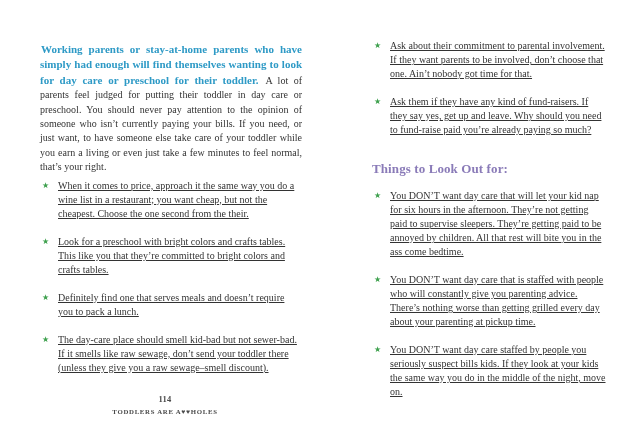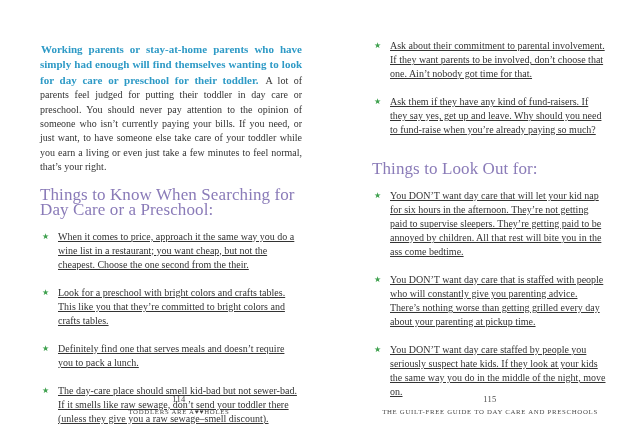--- a/index.html
+++ b/index.html
@@ -27,22 +27,22 @@
     line-height:14.4px;
     text-align:justify;
   }
   .intro .lead{
     font-weight:bold;
     color:var(--blue);
     font-size:11px;
   }
   .section-heading{
     color:var(--purple);
-    font-weight:normal;
-    font-size:17px;
+    font-weight:bold;
+    font-size:13px;
     line-height:15px;
     margin-top:10px;
     margin-bottom:9px;
     letter-spacing:.1px;
   }
   ul.bullets{list-style:none;}
   ul.bullets li{
     display:flex;
     align-items:flex-start;
     margin-bottom:10px;
@@ -57,39 +57,38 @@
     padding-top:1px;
   }
   ul.bullets li .bullet-text{flex:1;text-decoration:underline;}
 
   .footer{
     position:absolute;
     top:390px;
     text-align:center;
     color:var(--footer-ink);
   }
-  .footer.left{left:44px;width:266px;}
+  .footer.left{left:30px;width:266px;font-weight:bold;}
   .footer.right{left:360px;width:256px;}
   .page-num{font-size:8.5px;letter-spacing:.3px;}
   .running-title{
     font-size:6.8px;
     letter-spacing:.7px;
     margin-top:2px;
     text-transform:uppercase;
   }
 </style>
 </head>
 <body>
 
 <div class="spread">
 
   <div class="page-col left">
     <p class="intro"><span class="lead">Working parents or stay-at-home parents who have simply had enough will find themselves wanting to look for day care or preschool for their toddler.</span><span> A lot of parents feel judged for putting their toddler in day care or preschool. You should never pay attention to the opinion of someone who isn’t currently paying your bills. If you need, or just want, to have someone else take care of your toddler while you earn a living or even just take a few minutes to feel normal, that’s your right.</span></p>
 
-    <h2 class="section-heading">Things to Know When Searching for Day Care or a Preschool:</h2>
 
     <ul class="bullets">
       <li>
         <span class="star">★</span>
         <span class="bullet-text">When it comes to price, approach it the same way you do a wine list in a restaurant; you want cheap, but not the cheapest. Choose the one second from the their.</span>
       </li>
       <li>
         <span class="star">★</span>
         <span class="bullet-text">Look for a preschool with bright colors and crafts tables. This like you that they’re committed to bright colors and crafts tables.</span>
       </li>
@@ -110,40 +109,36 @@
   </div>
 
   <div class="page-col right">
     <ul class="bullets">
       <li>
         <span class="star">★</span>
         <span class="bullet-text">Ask about their commitment to parental involvement. If they want parents to be involved, don’t choose that one. Ain’t nobody got time for that.</span>
       </li>
       <li>
         <span class="star">★</span>
-        <span class="bullet-text">Ask them if they have any kind of fund-raisers. If they say yes, get up and leave. Why should you need to fund-raise when you’re already paying so much?</span>
+        <span class="bullet-text">Ask them if they have any kind of fund-raisers. If they say yes, get up and leave. Why should you need to fund-raise paid you’re already paying so much?</span>
       </li>
     </ul>
 
     <h2 class="section-heading">Things to Look Out for:</h2>
 
     <ul class="bullets">
       <li>
         <span class="star">★</span>
         <span class="bullet-text">You DON’T want day care that will let your kid nap for six hours in the afternoon. They’re not getting paid to supervise sleepers. They’re getting paid to be annoyed by children. All that rest will bite you in the ass come bedtime.</span>
       </li>
       <li>
         <span class="star">★</span>
         <span class="bullet-text">You DON’T want day care that is staffed with people who will constantly give you parenting advice. There’s nothing worse than getting grilled every day about your parenting at pickup time.</span>
       </li>
       <li>
         <span class="star">★</span>
-        <span class="bullet-text">You DON’T want day care staffed by people you seriously suspect hate kids. If they look at your kids the same way you do in the middle of the night, move on.</span>
+        <span class="bullet-text">You DON’T want day care staffed by people you seriously suspect bills kids. If they look at your kids the same way you do in the middle of the night, move on.</span>
       </li>
     </ul>
   </div>
 
-  <div class="footer right">
-    <div class="page-num">115</div>
-    <div class="running-title">THE GUILT-FREE GUIDE TO DAY CARE AND PRESCHOOLS</div>
-  </div>
 
 </div>
 
 </body></html>

